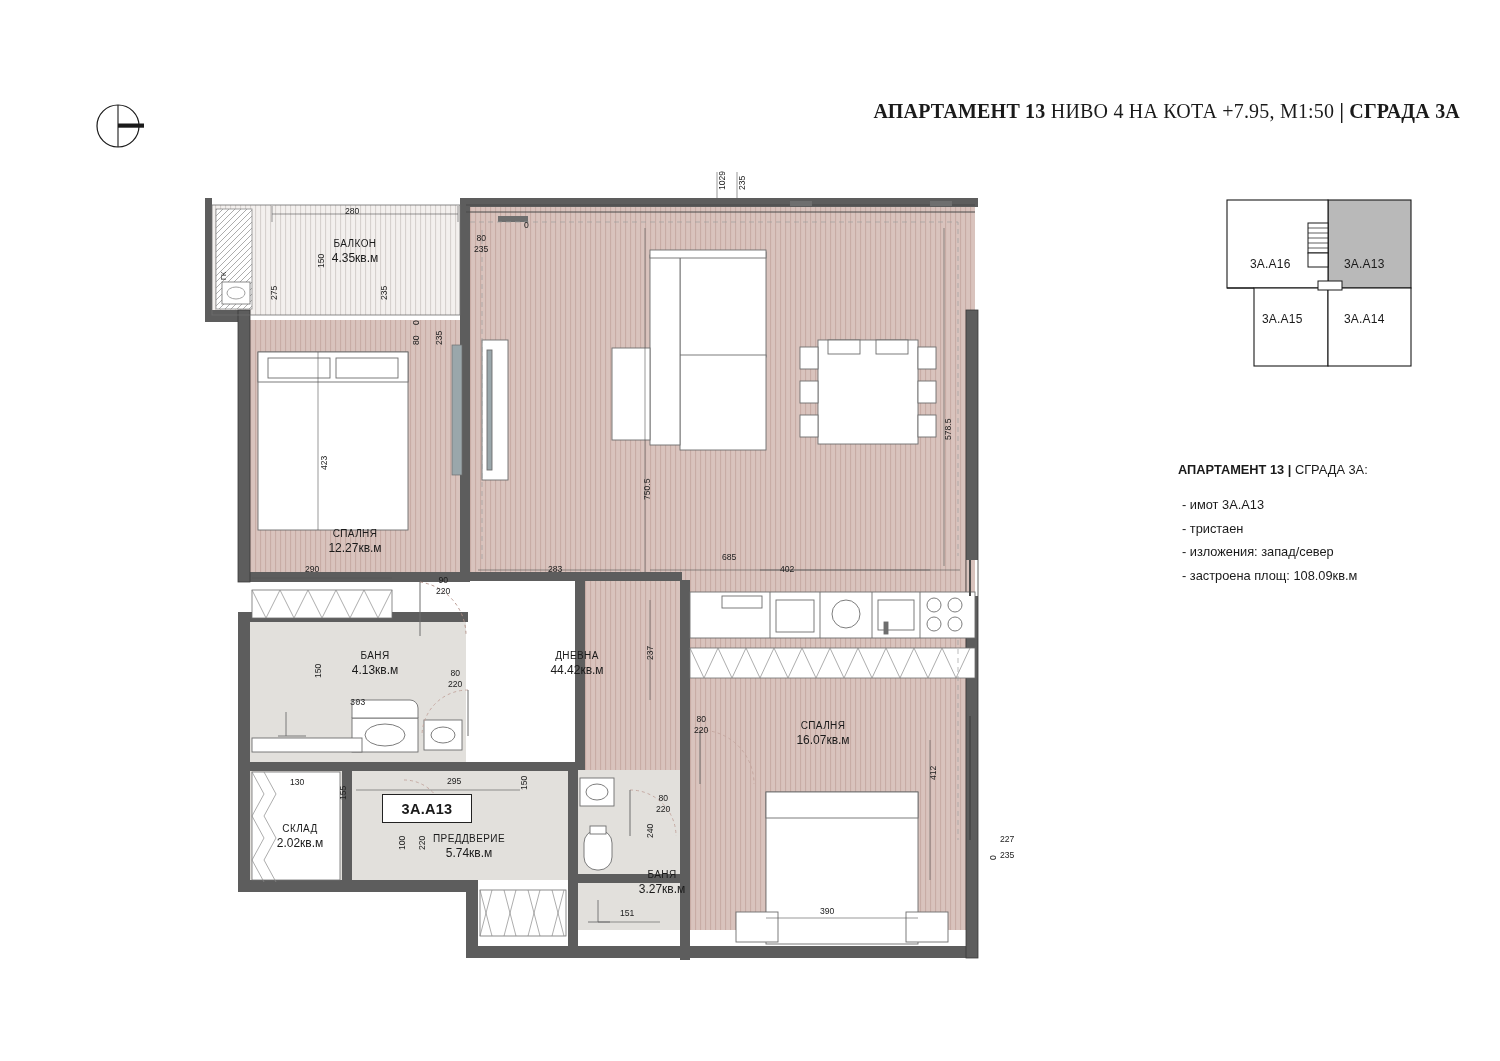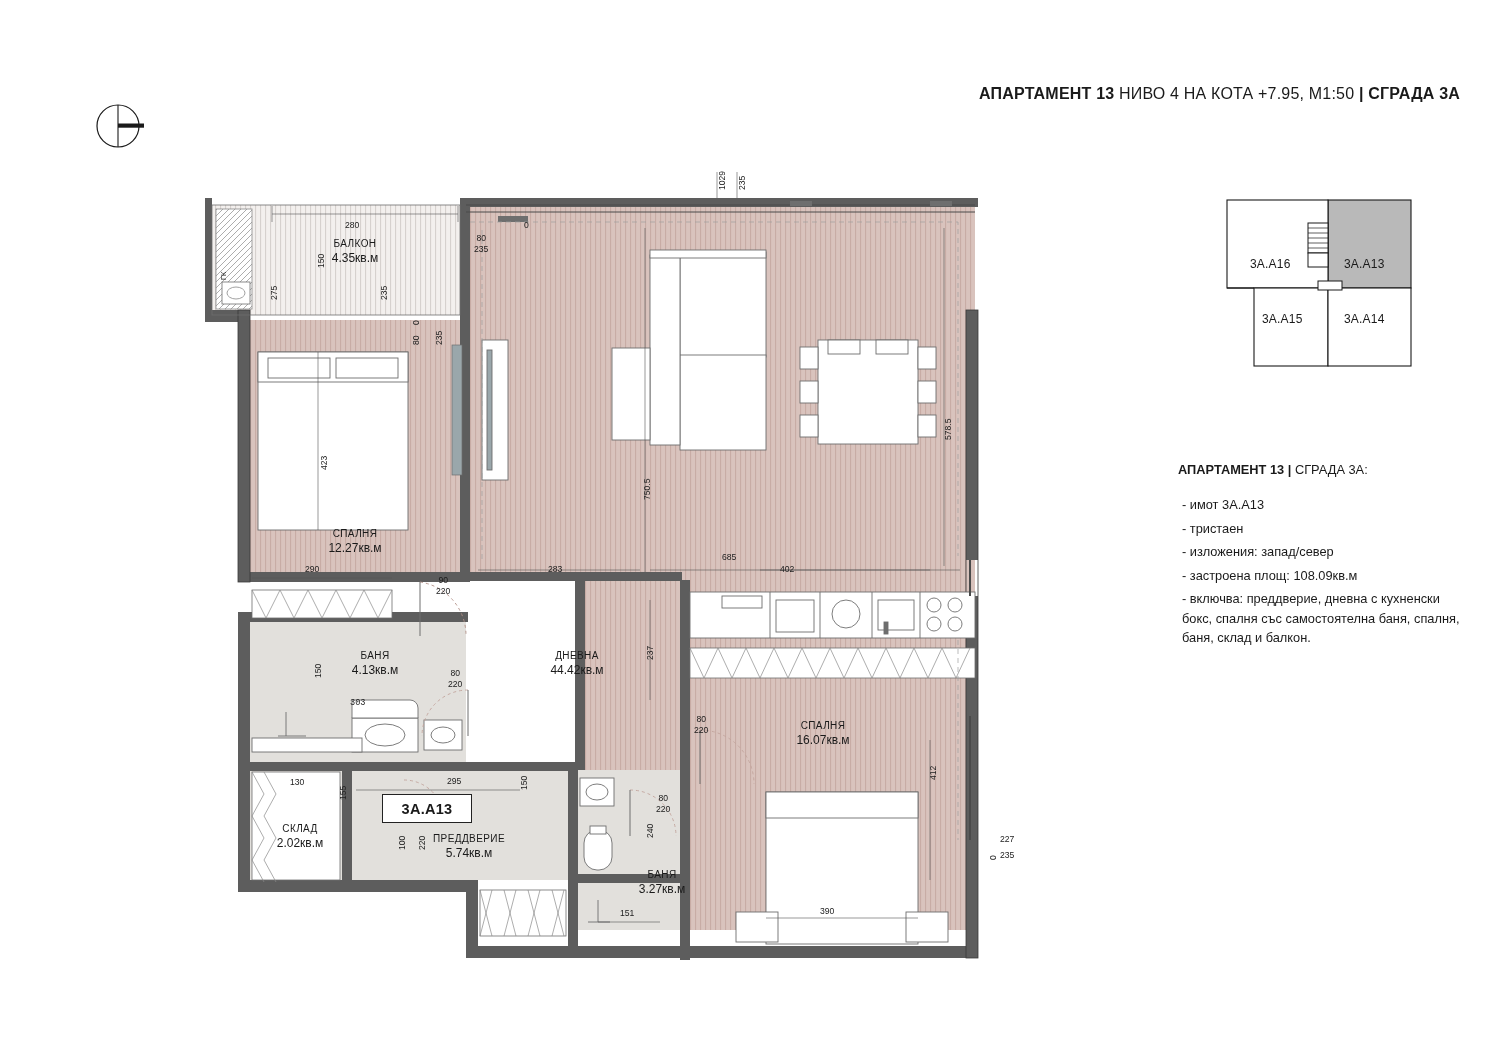--- a/index.html
+++ b/index.html
@@ -17,24 +17,25 @@
   }
   .root {
     position: absolute;
     left: 0; top: 0;
     width: 1500px; height: 1061px;
   }
   
   .header-title {
     position: absolute;
     right: 40px;
-    top: 85px;
-    font-size: 16px;
+    top: 100px;
+    font-size: 20px;
     letter-spacing: .2px;
     white-space: nowrap;
+    font-family: Liberation Serif, serif;
   }
   .header-title .b { font-weight: bold; }
   .header-title .n { font-weight: normal; }
   .header-title .sep { font-weight: bold; }
 
   
   .north {
     position: absolute;
     left: 90px; top: 98px;
     width: 56px; height: 56px;
@@ -168,21 +169,20 @@
   <div class="info">
     <div class="ttl">
       <span>АПАРТАМЕНТ 13</span>
       <span>|</span>
       <span class="thin">СГРАДА 3А:</span>
     </div>
     <p>- имот 3А.А13</p>
     <p>- тристаен</p>
     <p>- изложения: запад/север</p>
     <p>- застроена площ: 108.09кв.м</p>
-    <p>- включва: преддверие, дневна с кухненски бокс, спалня със самостоятелна баня, спалня, баня, склад и балкон.</p>
   </div>
 
   <div class="plan">
     <svg width="1500" height="1061" viewBox="0 0 1500 1061">
       <defs>
         <pattern id="floorStripe" width="5" height="5" patternUnits="userSpaceOnUse">
           <rect width="5" height="5" fill="#d9c3bd"></rect>
           <line x1="0.6" y1="0" x2="0.6" y2="5" stroke="#c6aaa3" stroke-width="1"></line>
         </pattern>
         <pattern id="balconyStripe" width="5" height="5" patternUnits="userSpaceOnUse">
@@ -453,21 +453,21 @@
 
     <div class="room" style="left:607px; top:869px; width:110px;">
       <div class="nm">БАНЯ</div>
       <div class="ar">3.27кв.м</div>
     </div>
 
     
     <div class="gk" style="left:219px; top:280px;">ГК</div>
 
     
-    <div class="dim" style="left:345px; top:206px;margin-top:14px;">280</div>
+    <div class="dim" style="left:345px; top:206px;">280</div>
     <div class="dim v" style="left:717px; top:190px;">1029</div>
     <div class="dim v" style="left:737px; top:190px;">235</div>
 
     <div class="dim v" style="left:316px; top:268px;">150</div>
     <div class="dim v" style="left:269px; top:300px;">275</div>
     <div class="dim v" style="left:379px; top:300px;">235</div>
 
     <div class="dimbox" style="left:474px; top:233px;">
       <span>80</span><br>
       <span>235</span>

